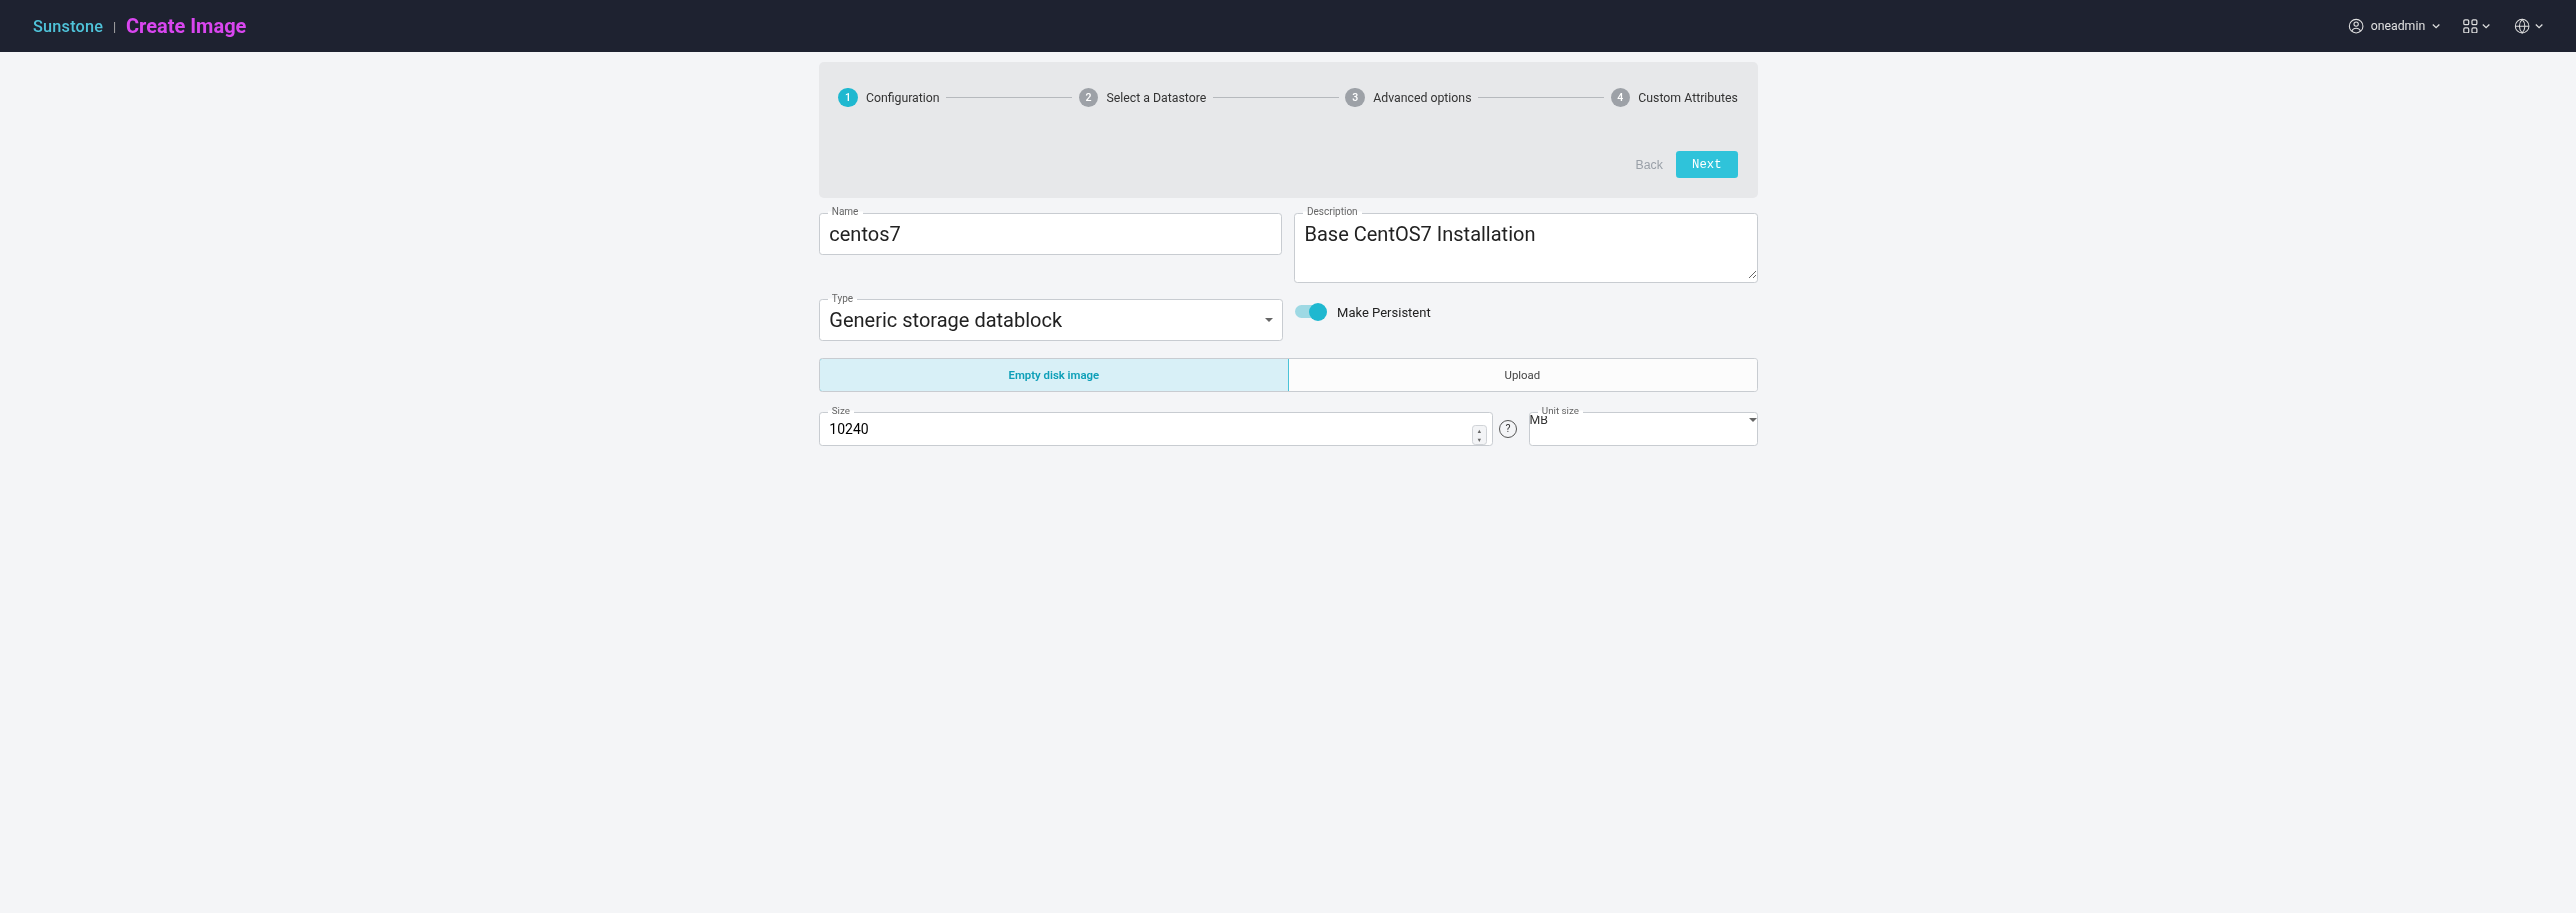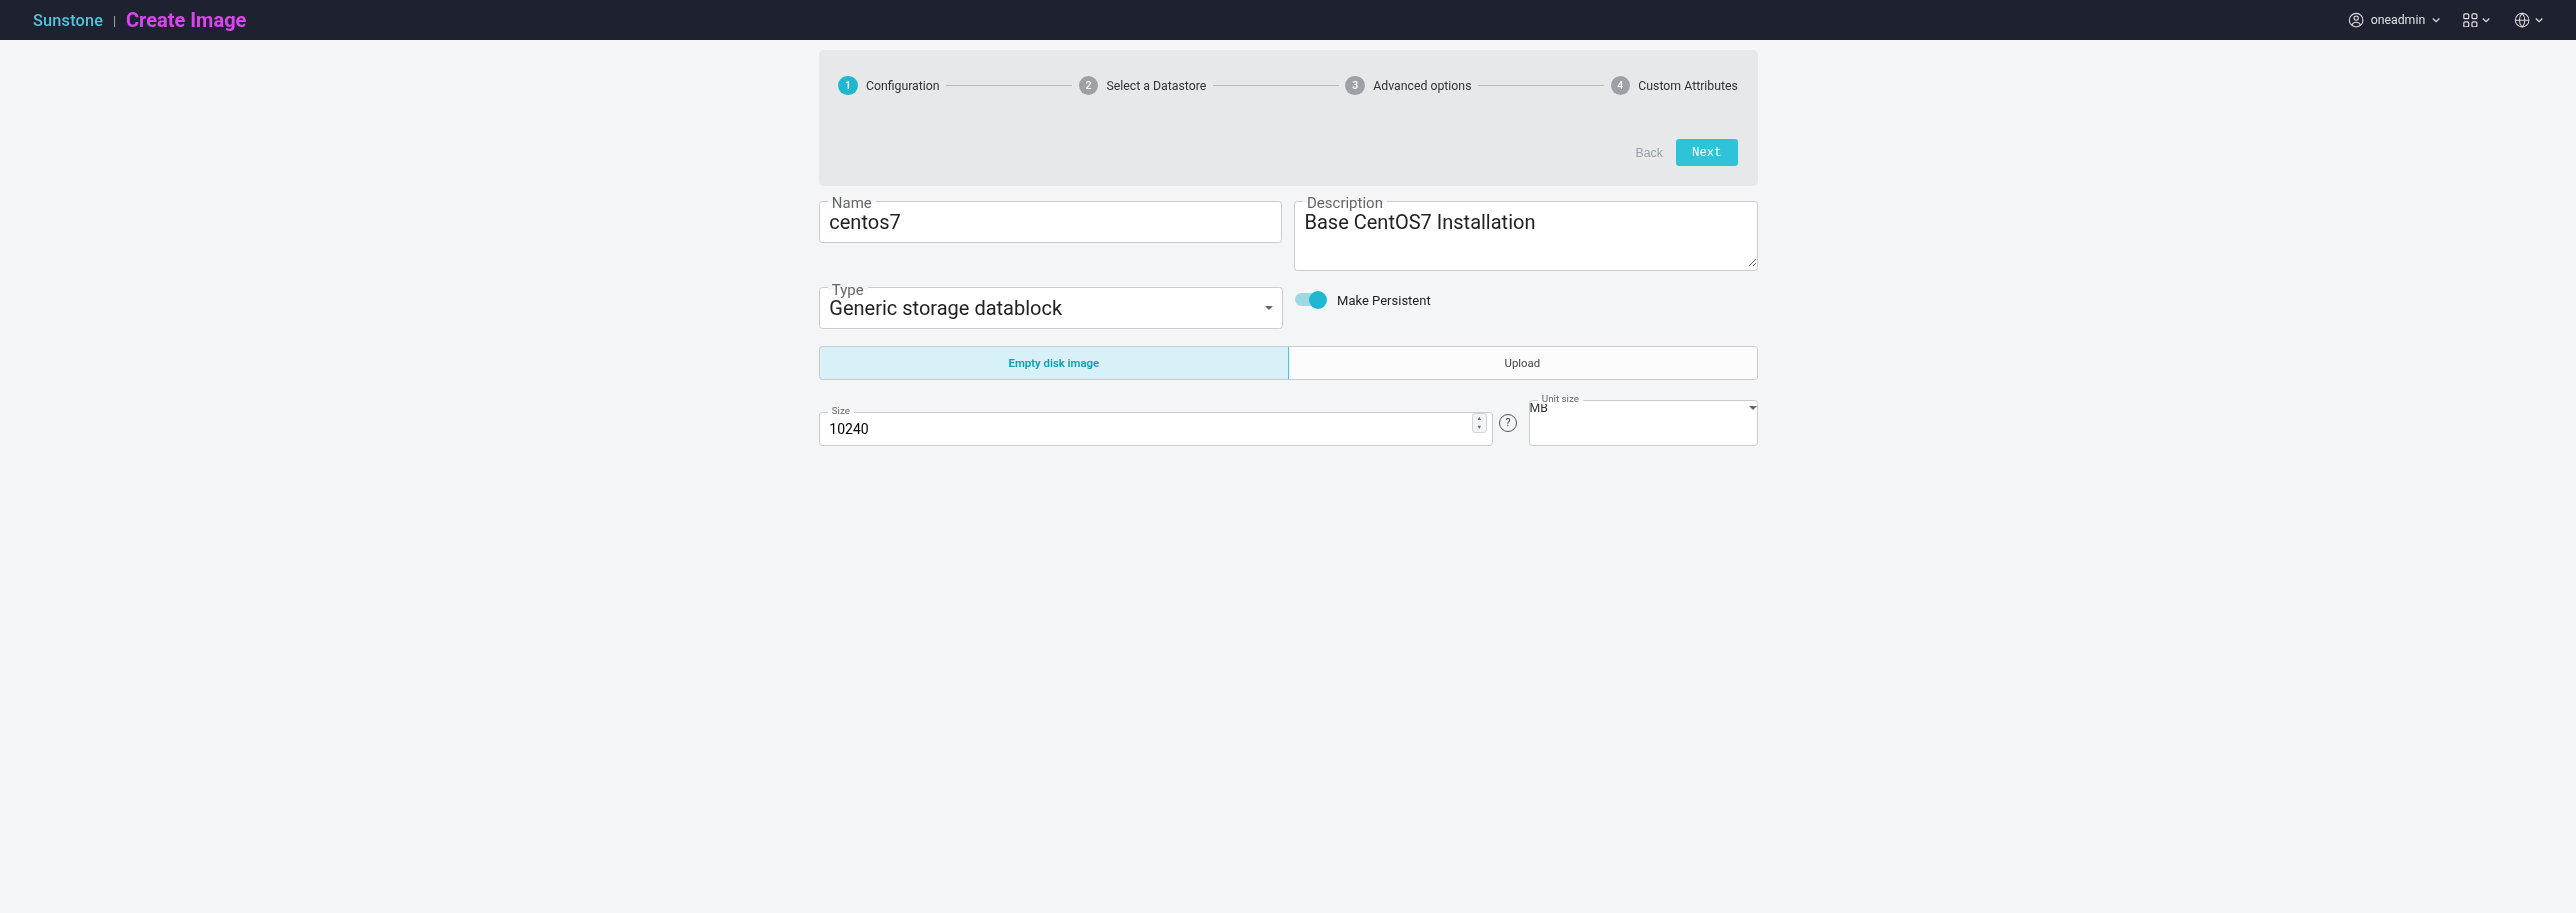--- a/index.html
+++ b/index.html
@@ -6,21 +6,21 @@
   body {
     font-family: -apple-system, BlinkMacSystemFont, "Segoe UI", Roboto, "Helvetica Neue", Arial, sans-serif;
     background: #f4f5f7;
     color: #333;
     font-size: 12.3px;
   }
 
   
   .header {
     background: #1e2230;
-    height: 40px;
+    height: 52px;
     display: flex;
     align-items: center;
     padding: 0 33px;
     justify-content: space-between;
   }
   .header-left {
     display: flex;
     align-items: center;
     gap: 9.8px;
   }
@@ -151,21 +151,21 @@
     border-radius: 3.3px;
     background: #fff;
     flex: 1;
   }
   .field .floating-label {
     position: absolute;
     top: -7.4px;
     left: 8.2px;
     background: linear-gradient(to bottom, #f4f5f7 0%, #f4f5f7 45%, #fff 55%, #fff 100%);
     padding: 0 4.1px;
-    font-size: 15px;
+    font-size: 10px;
     color: #666;
   }
   .field input, .field textarea, .field .select-display {
     width: 100%;
     border: none;
     background: transparent;
     padding: 8.2px 9.8px;
     font-size: 20px;
     color: #222;
     font-family: inherit;
@@ -253,22 +253,21 @@
     align-items: stretch;
   }
   .size-field { flex: 1; position: relative; display:flex; align-items:center; gap:6.5px;}
   .size-inner {
     flex:1;
     position:relative;
     border: 0.8px solid #c8ccd1;
     border-radius: 3.3px;
     background:#fff;
     display:flex;
-    align-items:flex-start;
-    margin-top:12px;
+    align-items:flex-end;
   }
   .size-inner input {
     flex:1;
     border:none;
     padding:8.2px 9.8px;
     font-size:14px;
     background:transparent;
     outline:none;
     font-family: inherit;
   }

